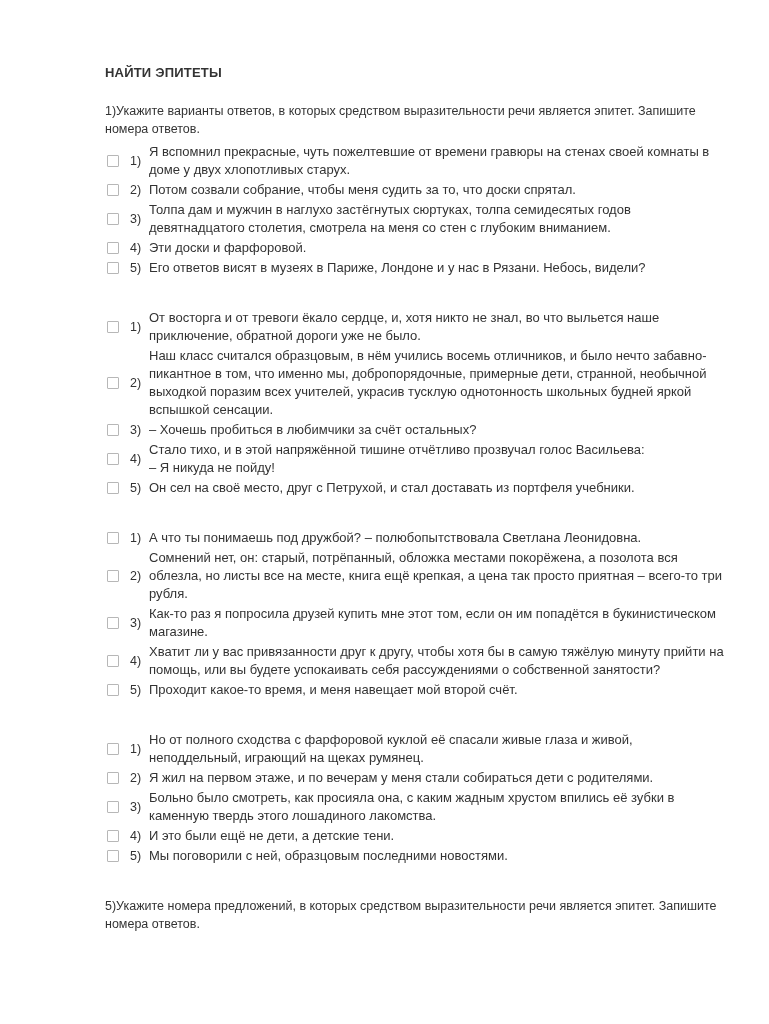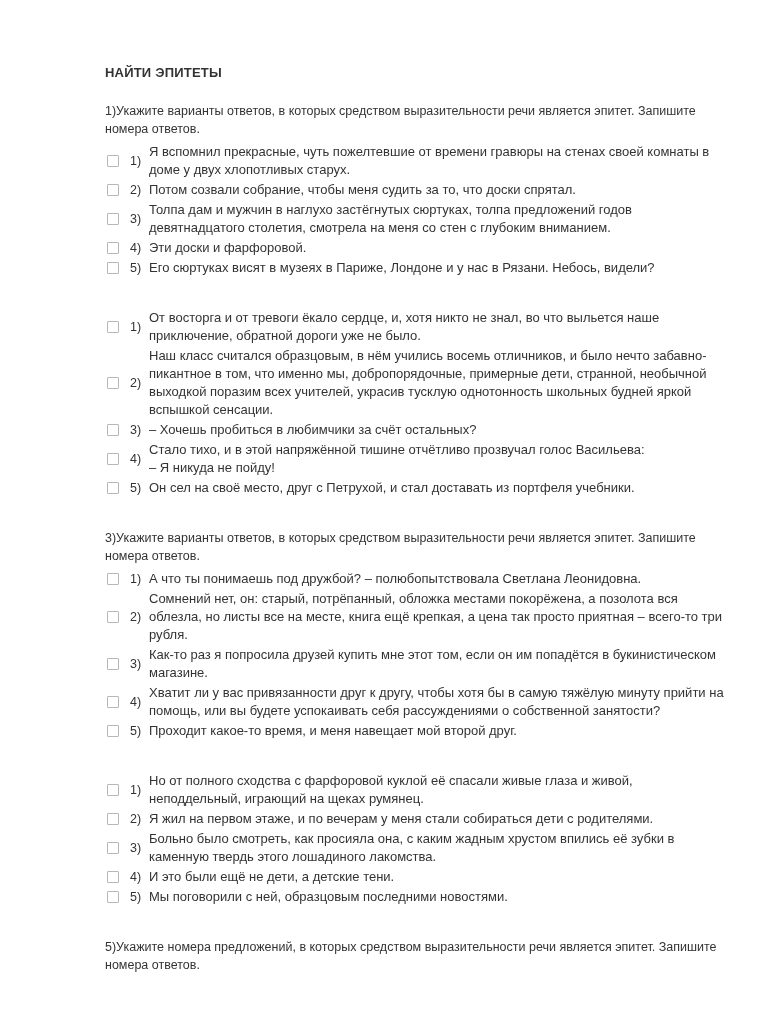--- a/index.html
+++ b/index.html
@@ -82,31 +82,31 @@
           <span class="text">Я вспомнил прекрасные, чуть пожелтевшие от времени гравюры на стенах своей комнаты в доме у двух хлопотливых старух.</span>
         </div>
         <div class="option">
           <span class="checkbox"></span>
           <span class="num">2)</span>
           <span class="text">Потом созвали собрание, чтобы меня судить за то, что доски спрятал.</span>
         </div>
         <div class="option">
           <span class="checkbox"></span>
           <span class="num">3)</span>
-          <span class="text">Толпа дам и мужчин в наглухо застёгнутых сюртуках, толпа предложений годов девятнадцатого столетия, смотрела на меня со стен с глубоким вниманием.</span>
+          <span class="text">Толпа дам и мужчин в наглухо застёгнутых сюртуках, толпа семидесятых годов девятнадцатого столетия, смотрела на меня со стен с глубоким вниманием.</span>
         </div>
         <div class="option">
           <span class="checkbox"></span>
           <span class="num">4)</span>
           <span class="text">Эти доски и фарфоровой.</span>
         </div>
         <div class="option">
           <span class="checkbox"></span>
           <span class="num">5)</span>
-          <span class="text">Его сюртуках висят в музеях в Париже, Лондоне и у нас в Рязани. Небось, видели?</span>
+          <span class="text">Его ответов висят в музеях в Париже, Лондоне и у нас в Рязани. Небось, видели?</span>
         </div>
       </section>
       <section class="question">
         <div class="option">
           <span class="checkbox"></span>
           <span class="num">1)</span>
           <span class="text">От восторга и от тревоги ёкало сердце, и, хотя никто не знал, во что выльется наше приключение, обратной дороги уже не было.</span>
         </div>
         <div class="option">
           <span class="checkbox"></span>
@@ -124,21 +124,20 @@
           <span class="text">Стало тихо, и в этой напряжённой тишине отчётливо прозвучал голос Васильева:
 – Я никуда не пойду!</span>
         </div>
         <div class="option">
           <span class="checkbox"></span>
           <span class="num">5)</span>
           <span class="text">Он сел на своё место, друг с Петрухой, и стал доставать из портфеля учебники.</span>
         </div>
       </section>
       <section class="question">
-        <p class="prompt">3)Укажите варианты ответов, в которых средством выразительности речи является эпитет. Запишите номера ответов.</p>
         <div class="option">
           <span class="checkbox"></span>
           <span class="num">1)</span>
           <span class="text">А что ты понимаешь под дружбой? – полюбопытствовала Светлана Леонидовна.</span>
         </div>
         <div class="option">
           <span class="checkbox"></span>
           <span class="num">2)</span>
           <span class="text">Сомнений нет, он: старый, потрёпанный, обложка местами покорёжена, а позолота вся облезла, но листы все на месте, книга ещё крепкая, а цена так просто приятная – всего-то три рубля.</span>
         </div>
@@ -148,21 +147,21 @@
           <span class="text">Как-то раз я попросила друзей купить мне этот том, если он им попадётся в букинистическом магазине.</span>
         </div>
         <div class="option">
           <span class="checkbox"></span>
           <span class="num">4)</span>
           <span class="text">Хватит ли у вас привязанности друг к другу, чтобы хотя бы в самую тяжёлую минуту прийти на помощь, или вы будете успокаивать себя рассуждениями о собственной занятости?</span>
         </div>
         <div class="option">
           <span class="checkbox"></span>
           <span class="num">5)</span>
-          <span class="text">Проходит какое-то время, и меня навещает мой второй друг.</span>
+          <span class="text">Проходит какое-то время, и меня навещает мой второй счёт.</span>
         </div>
       </section>
       <section class="question">
         <div class="option">
           <span class="checkbox"></span>
           <span class="num">1)</span>
           <span class="text">Но от полного сходства с фарфоровой куклой её спасали живые глаза и живой, неподдельный, играющий на щеках румянец.</span>
         </div>
         <div class="option">
           <span class="checkbox"></span>

